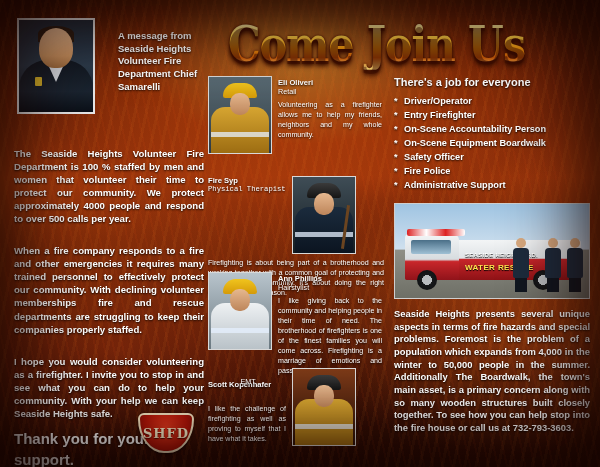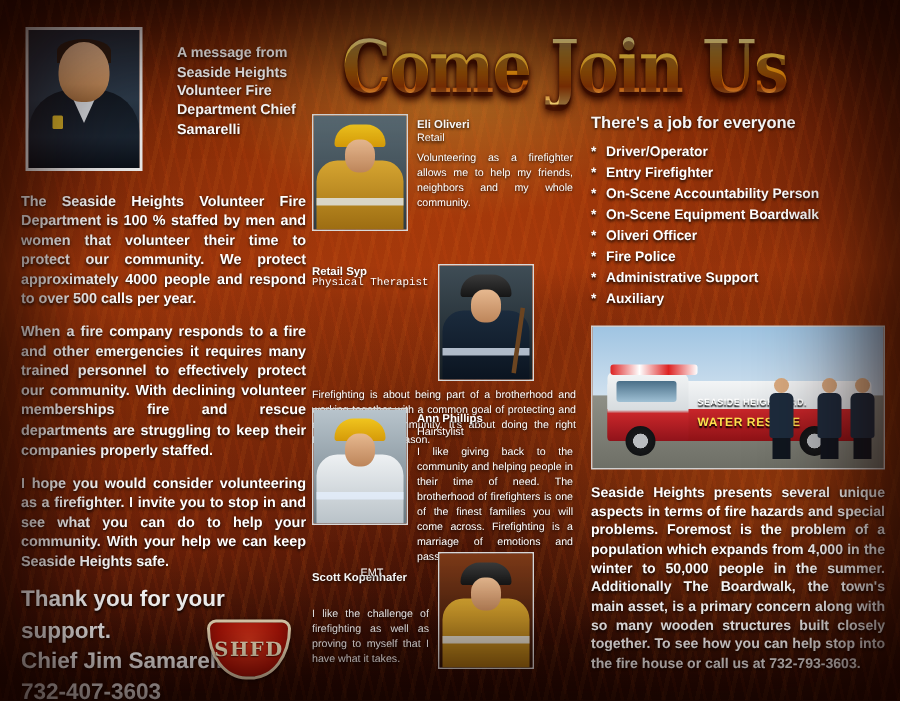--- a/index.html
+++ b/index.html
@@ -102,20 +102,21 @@
     color: #ffffff; font-weight: bold; font-size: 9.5px; line-height: 1.33;
     text-shadow: 0 1px 2px rgba(0,0,0,0.85);
     margin-left: 12px;
   }
   .left-para {
     color: #ffffff; font-size: 9.6px; line-height: 1.36;
     font-weight: bold;
     text-align: justify;
     text-shadow: 0 1px 2px rgba(0,0,0,0.9);
     margin-bottom: 9px;
+    margin-top: 19px;
   }
   #left-body { position: absolute; left: 4px; top: 110px; width: 190px; }
   #signoff { margin-top: 2px; }
   #contact {
     color: #ffffff; font-size: 15px; font-weight: bold; line-height: 1.38;
     text-shadow: 0 1px 2px rgba(0,0,0,0.9);
   }
   #shfd-logo {
     position: absolute; right: 12px; bottom: 6px;
     width: 56px; height: 40px;
@@ -336,21 +337,21 @@
     <div class="testimonial" style="top:100px;">
       <div class="t-photo" style="left:84px;">
         <div class="ff ff-bg-d">
           <div class="ff-coat navy"></div>
           <div class="ff-stripe"></div>
           <div class="ff-axe"></div>
           <div class="ff-helmet black"></div>
           <div class="ff-face"></div>
         </div>
       </div>
-      <div class="t-name" style="left:0; top:0; width:80px;">Retail Syp</div>
+      <div class="t-name" style="left:0; top:0; width:80px;">Fire Syp</div>
       <div class="t-role" style="left:0; top:9px; width:80px;font-family:Liberation Mono, monospace;">Physical Therapist</div>
       <div class="t-quote-below" style="top:82px;">Firefighting is about being part of a brotherhood and working together with a common goal of protecting and enriching your community. It's about doing the right thing for the right reason.</div>
     </div>
 
     <div class="testimonial" style="top:196px;">
       <div class="t-photo">
         <div class="ff ff-bg-c">
           <div class="ff-coat white"></div>
           <div class="ff-stripe"></div>
           <div class="ff-helmet"></div>
@@ -377,24 +378,23 @@
     </div>
   </div>
 
   <div id="right-col">
     <div id="jobs-title">There's a job for everyone</div>
     <ul id="jobs-list">
       <li>Driver/Operator</li>
       <li>Entry Firefighter</li>
       <li>On-Scene Accountability Person</li>
       <li>On-Scene Equipment Boardwalk</li>
-      <li>Oliveri Officer</li>
+      <li>Safety Officer</li>
       <li>Fire Police</li>
       <li>Administrative Support</li>
-      <li>Auxiliary</li>
     </ul>
 
     <div id="truck-photo">
       <div class="truck-body"></div>
       <div class="truck-cab"></div>
       <div class="truck-win"></div>
       <div class="truck-lights"></div>
       <div class="truck-text1">SEASIDE HEIGHTS F.D.</div>
       <div class="truck-text2">WATER RESCUE</div>
       <div class="truck-wheel w1"></div>

